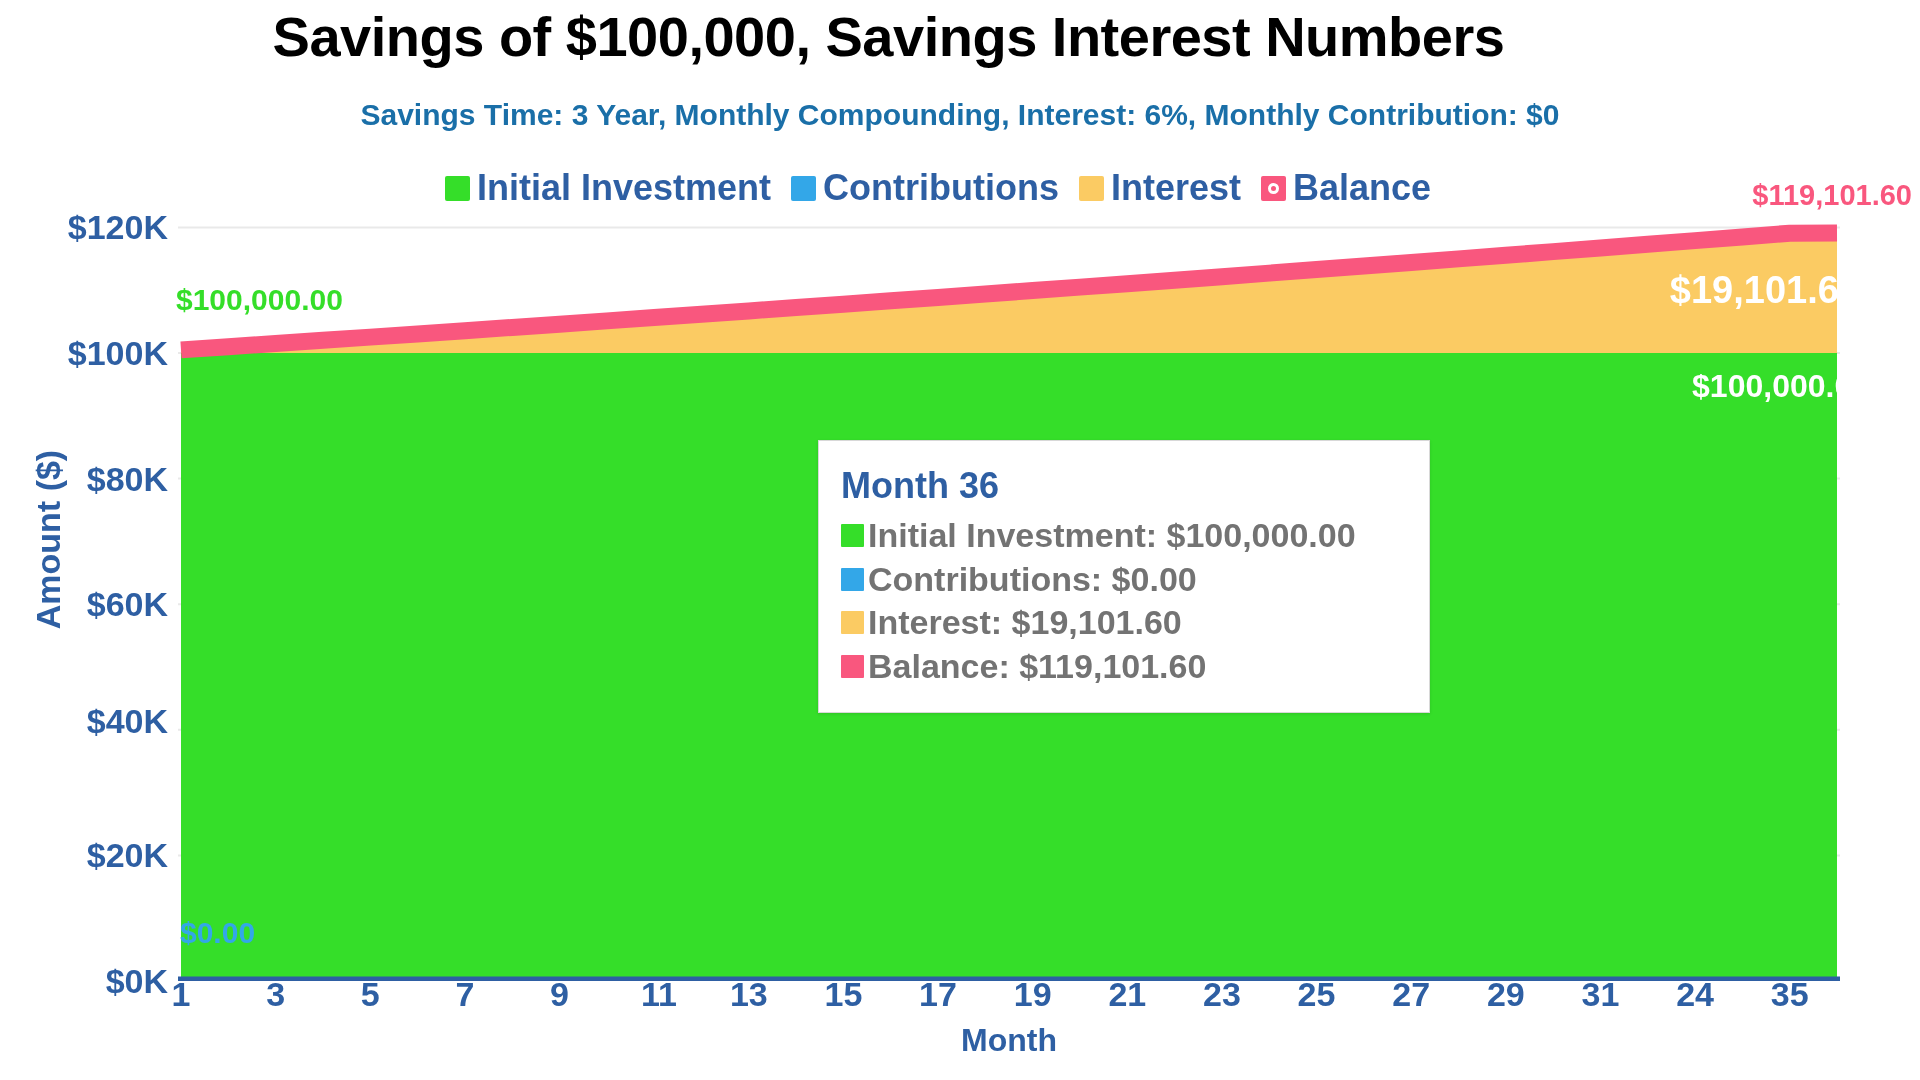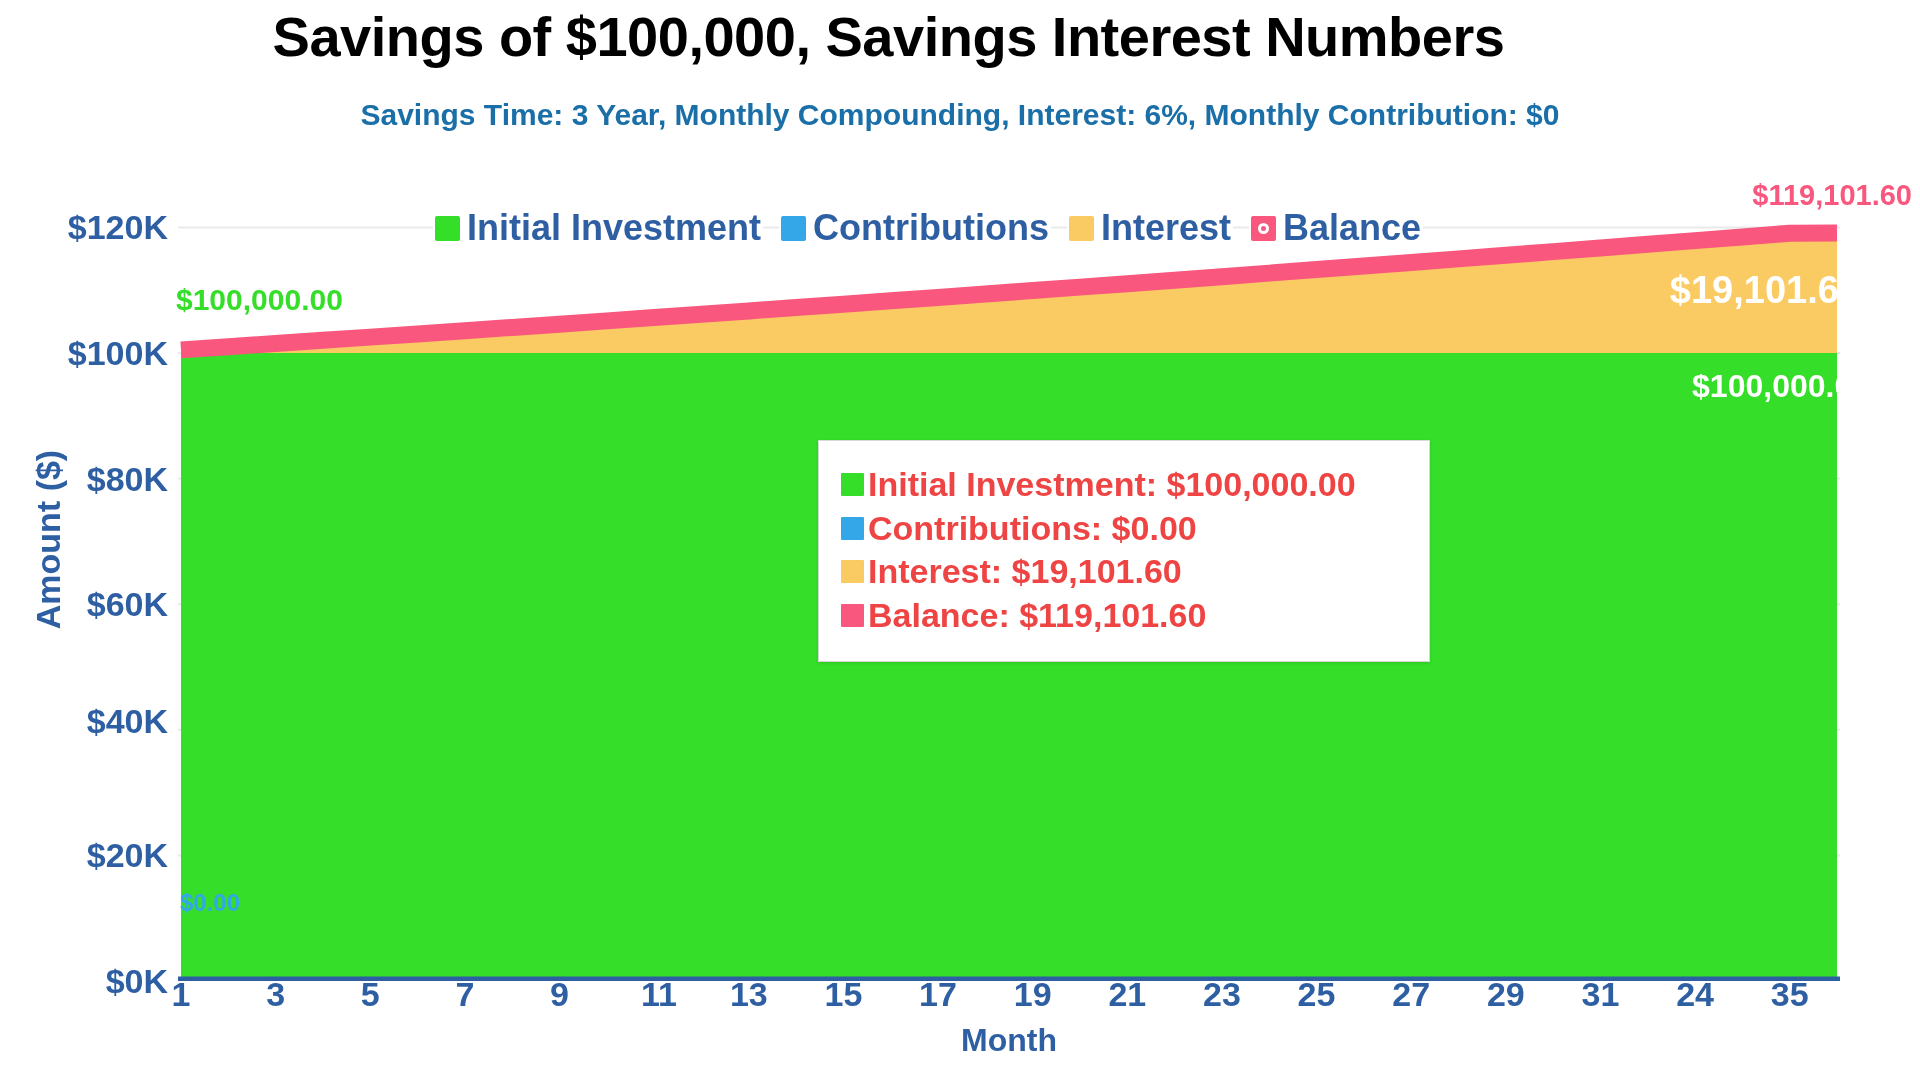--- a/index.html
+++ b/index.html
@@ -37,29 +37,28 @@
     font-size: 30px;
     font-weight: bold;
     color: #1A6FA8;
     white-space: nowrap;
   }
 
   
   #chart-legend {
     position: absolute;
     top: 170px;
-    left: 0;
+    left: 10px;
     width: 1872px;
     display: flex;
     justify-content: center;
     align-items: center;
     gap: 0px;
     z-index: 40;
     pointer-events: none;
-    margin-top: 40px;
   }
   .legend-item {
     display: flex;
     align-items: center;
     gap: 7px;
     margin-right: 16px;
     background: #ffffff;
     padding: 0 2px;
   }
   .legend-swatch {
@@ -168,23 +167,23 @@
     margin-top: 16px;
   }
   #label-initial-left {
     left: 176px;
     top: 267px;
     color: #35DE29;
     font-size: 30px;
   }
   #label-contrib-left {
     left: 180px;
-    top: 873px;
+    top: 900px;
     color: #33A7E8;
-    font-size: 24px;
+    font-size: 30px;
     z-index: 1;
   }
   #label-balance-right {
     right: 8px;
     top: 163px;
     color: #F9577E;
     font-size: 29px;
   }
   #label-interest-right {
     right: 60px;
@@ -227,21 +226,21 @@
   }
   .tooltip-swatch {
     width: 23px;
     height: 23px;
     flex: 0 0 auto;
     border-radius: 1px;
   }
   .tooltip-text {
     font-size: 34px;
     font-weight: bold;
-    color: #ef4444;
+    color: #737373;
     white-space: nowrap;
   }
 </style>
 </head>
 <body>
 
 <div id="chart-title">Savings of $100,000, Savings Interest Numbers</div>
 <div id="chart-subtitle">Savings Time: 3 Year, Monthly Compounding, Interest: 6%, Monthly Contribution: $0</div>
 
 <div id="chart-legend">
@@ -312,20 +311,21 @@
   </div>
 <div id="x-axis-title">Month</div>
 
 <div class="data-label" id="label-initial-left" style="color: rgb(53, 222, 41);">$100,000.00</div>
 <div class="data-label" id="label-contrib-left" style="color: rgb(51, 167, 232);">$0.00</div>
 <div class="data-label" id="label-balance-right" style="color: rgb(249, 87, 126);">$119,101.60</div>
 <div class="data-label" id="label-interest-right" style="color: rgb(255, 255, 255);">$19,101.60</div>
 <div class="data-label" id="label-initial-right" style="color: rgb(255, 255, 255);">$100,000.00</div>
 
 <div id="tooltip">
+  <div id="tooltip-title">Month 36</div>
   <div class="tooltip-row">
     <span class="tooltip-swatch" style="background: rgb(53, 222, 41);"></span>
     <span class="tooltip-text">Initial Investment: $100,000.00</span>
   </div>
   <div class="tooltip-row">
     <span class="tooltip-swatch" style="background: rgb(51, 167, 232);"></span>
     <span class="tooltip-text">Contributions: $0.00</span>
   </div>
   <div class="tooltip-row">
     <span class="tooltip-swatch" style="background: rgb(251, 203, 99);"></span>

